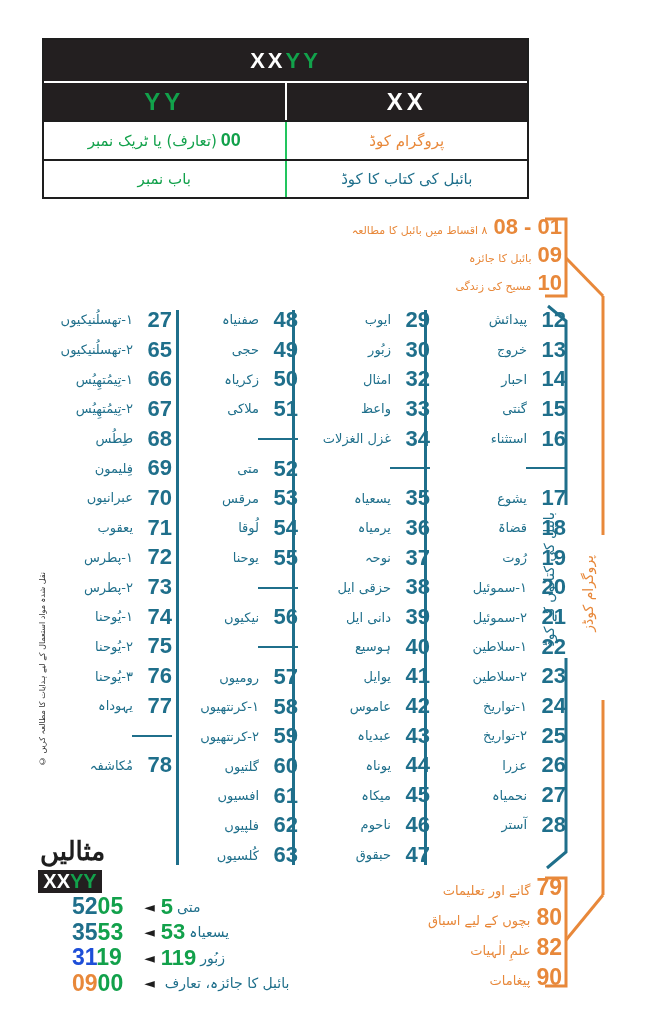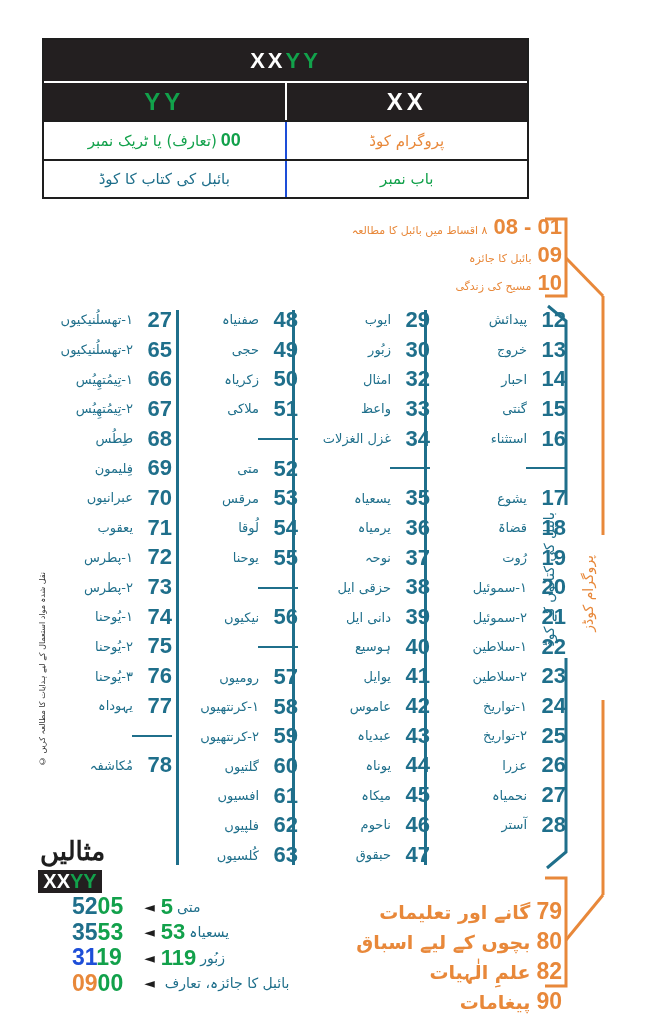--- a/index.html
+++ b/index.html
@@ -16,21 +16,21 @@
     display: flex; align-items: center; justify-content: center; gap: 14px;
     direction: rtl; font-size: 17px;
   }
   .ct-head .code { direction: ltr; font-family: "Liberation Sans", sans-serif; font-weight: bold; font-size: 22px; letter-spacing: 3px; }
   .ct-row { display: flex; border-top: 2px solid #1e1e1e; }
   .ct-row.dark { background: #231f20; border-top: 2px solid #ffffff; }
   .ct-cell {
     flex: 1; display: flex; align-items: center; justify-content: center;
     font-size: 15px; direction: rtl;
   }
-  .ct-cell + .ct-cell { border-left: 2px solid #1d4ed8; }
+  .ct-cell + .ct-cell { border-left: 2px solid #22c55e; }
   .ct-row.dark .ct-cell + .ct-cell { border-left: 2px solid #ffffff; }
   .ct-row.dark .ct-cell { height: 37px; font-family: "Liberation Sans", sans-serif; font-weight: bold; font-size: 24px; letter-spacing: 4px; direction: ltr; }
   .ct-row.h1 .ct-cell { height: 37px; }
   .ct-row.h2 .ct-cell { height: 36px; }
   .c-white { color: #ffffff; }
   .c-green { color: #12a14b; }
   .c-orange { color: #e8883a; }
   .c-teal { color: #1f6f8b; }
   .num-bold { font-family: "Liberation Sans", sans-serif; font-weight: bold; font-size: 18px; margin-left: 4px; }
 
@@ -45,22 +45,22 @@
   .item { display: flex; align-items: center; height: 29.7px; color: #1f6f8b; white-space: nowrap; }
   .item .n { font-family: "Liberation Sans", sans-serif; font-weight: bold; font-size: 22px; width: 34px; text-align: right; direction: ltr; }
   .item .t { font-size: 13px; margin-right: 5px; }
   .sep { height: 30px; display: flex; align-items: center; }
   .sep .bar { width: 40px; height: 2px; background: #1f6f8b; margin-right: 0; }
   .vline { position: absolute; width: 3px; background: #1f6f8b; }
 
   
   .prog-bottom { position: absolute; right: 100px; top: 874px; direction: rtl; }
   .prog-bottom .prog-line { height: 30px; }
-  .prog-bottom .prog-line .n { font-size: 23px; margin-top: 24px; }
-  .prog-bottom .prog-line .t { font-size: 19px; font-weight: bold; }
+  .prog-bottom .prog-line .n { font-size: 23px; }
+  .prog-bottom .prog-line .t { font-size: 13px; }
 
   
   svg.brackets { position: absolute; left: 0; top: 0; width: 662px; height: 1034px; pointer-events: none; }
 
   .side-label { position: absolute; writing-mode: vertical-rl; transform: rotate(180deg); font-size: 14px; white-space: nowrap; }
   .side-label.teal { color: #1f6f8b; left: 541px; top: 512px; }
   .side-label.orange { color: #e8883a; left: 580px; top: 555px; }
 
   .copyright { position: absolute; left: 38px; top: 572px; writing-mode: vertical-rl; transform: rotate(180deg); font-size: 8px; color: #333; white-space: nowrap; }
 
@@ -86,22 +86,22 @@
     <div class="ct-cell c-white">XX</div>
   </div>
   <div class="ct-row h1">
     <div class="ct-cell c-green">
       <span class="num-bold">00</span>
         <span>(تعارف) یا ٹریک نمبر</span>
     </div>
     <div class="ct-cell c-orange">پروگرام کوڈ</div>
   </div>
   <div class="ct-row h2">
+    <div class="ct-cell c-green">باب نمبر</div>
     <div class="ct-cell c-teal">بائبل کی کتاب کا کوڈ</div>
-    <div class="ct-cell c-green">باب نمبر</div>
   </div>
 </div>
 
 <div class="prog-top">
   <div class="prog-line">
       <span class="n">08 - 01</span>
       <span class="t">۸ اقساط میں بائبل کا مطالعہ</span>
     </div>
   <div class="prog-line">
       <span class="n">09</span>

